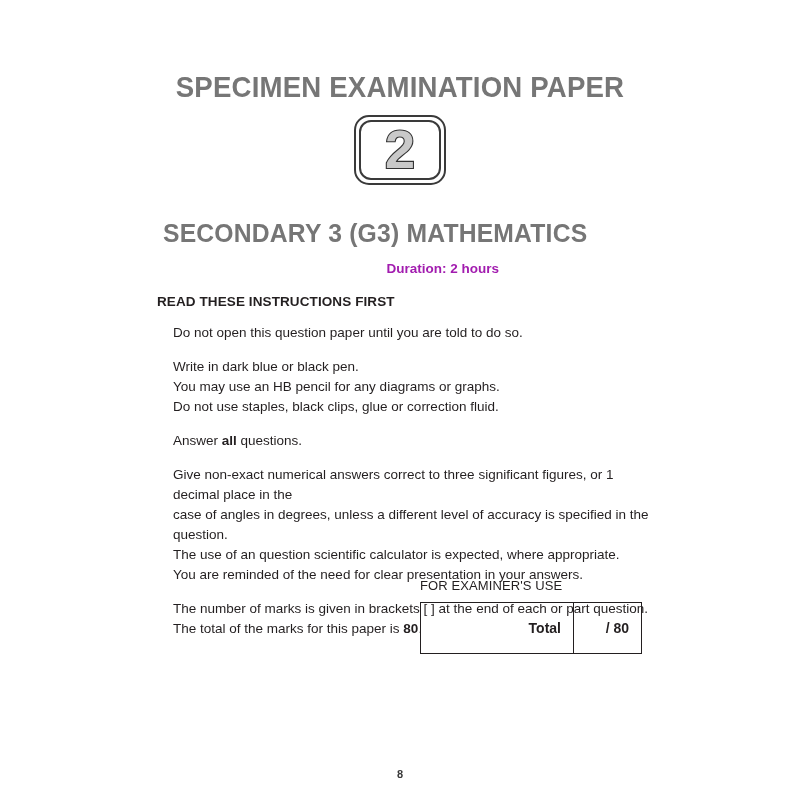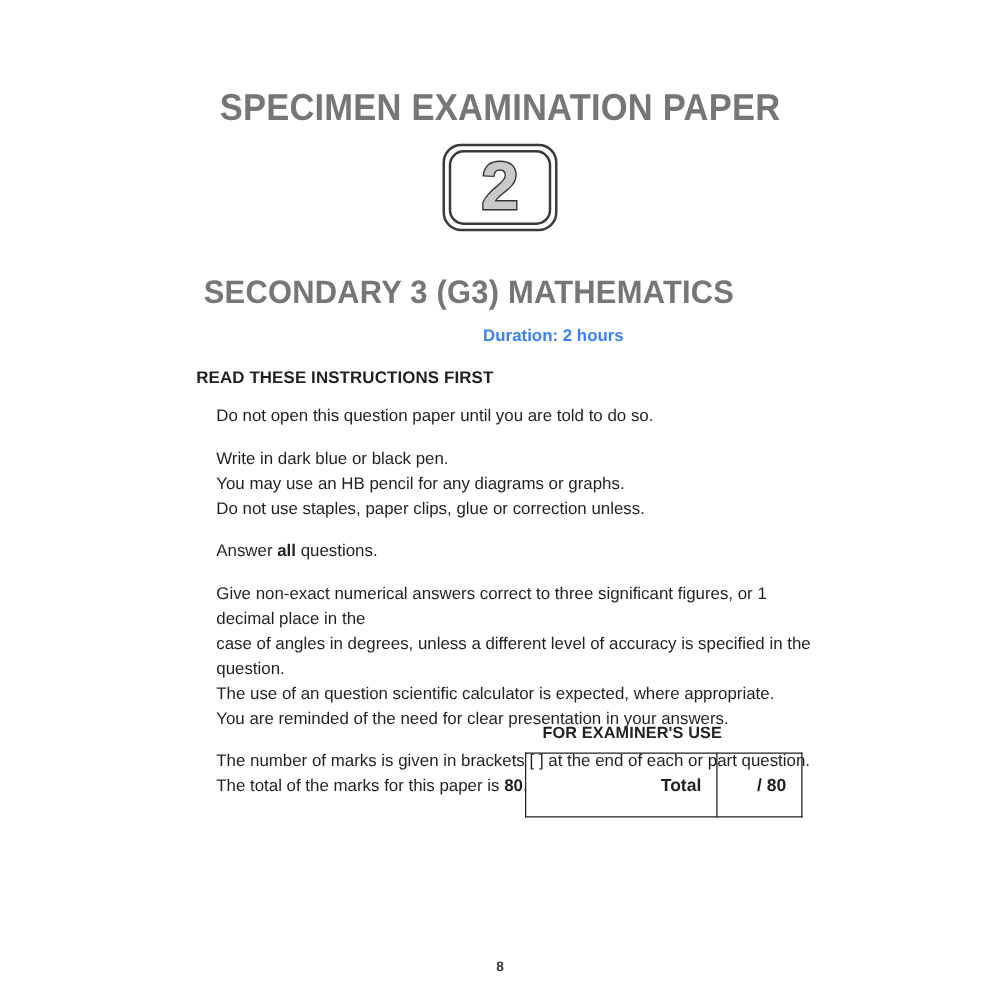--- a/index.html
+++ b/index.html
@@ -86,21 +86,21 @@
     transform: scaleX(0.95);
     transform-origin: left top;
     white-space: nowrap;
   }
   .duration {
     position: absolute;
     right: 157px;
     top: 261px;
     font-size: 13.5px;
     font-weight: bold;
-    color: #3b82f6;
+    color: #a21caf;
     white-space: nowrap;
   }
 
   
   .instructions {
     position: absolute;
     left: 157px;
     top: 294px;
     width: 492px;
   }
@@ -121,24 +121,23 @@
 
   
   .examiner-block {
     position: absolute;
     left: 420px;
     top: 578px;
     width: 222px;
   }
   .examiner-heading {
     font-size: 13px;
-    font-weight: bold;
+    font-weight: normal;
     letter-spacing: 0.1px;
     margin-bottom: 9px;
-    margin-left: 14px;
   }
   .examiner-table {
     border-collapse: collapse;
     width: 222px;
     table-layout: fixed;
   }
   .examiner-table td {
     border: 1.6px solid #231f20;
     height: 50px;
     font-size: 14px;
@@ -181,21 +180,21 @@
 
   <div class="instructions">
 
     <div class="instr-heading">READ THESE INSTRUCTIONS FIRST</div>
 
     <p class="instr-para">Do not open this question paper until you are told to do so.</p>
 
     <p class="instr-para">
       <span class="instr-line">Write in dark blue or black pen.</span>
       <span class="instr-line">You may use an HB pencil for any diagrams or graphs.</span>
-      <span class="instr-line">Do not use staples, paper clips, glue or correction unless.</span>
+      <span class="instr-line">Do not use staples, black clips, glue or correction fluid.</span>
     </p>
 
     <p class="instr-para">
       <span>Answer </span><span class="b">all</span><span> questions.</span>
     </p>
 
     <p class="instr-para">
       <span class="instr-line">Give non-exact numerical answers correct to three significant figures, or 1 decimal place in the</span>
       <span class="instr-line">case of angles in degrees, unless a different level of accuracy is specified in the question.</span>
       <span class="instr-line">The use of an question scientific calculator is expected, where appropriate.</span>

